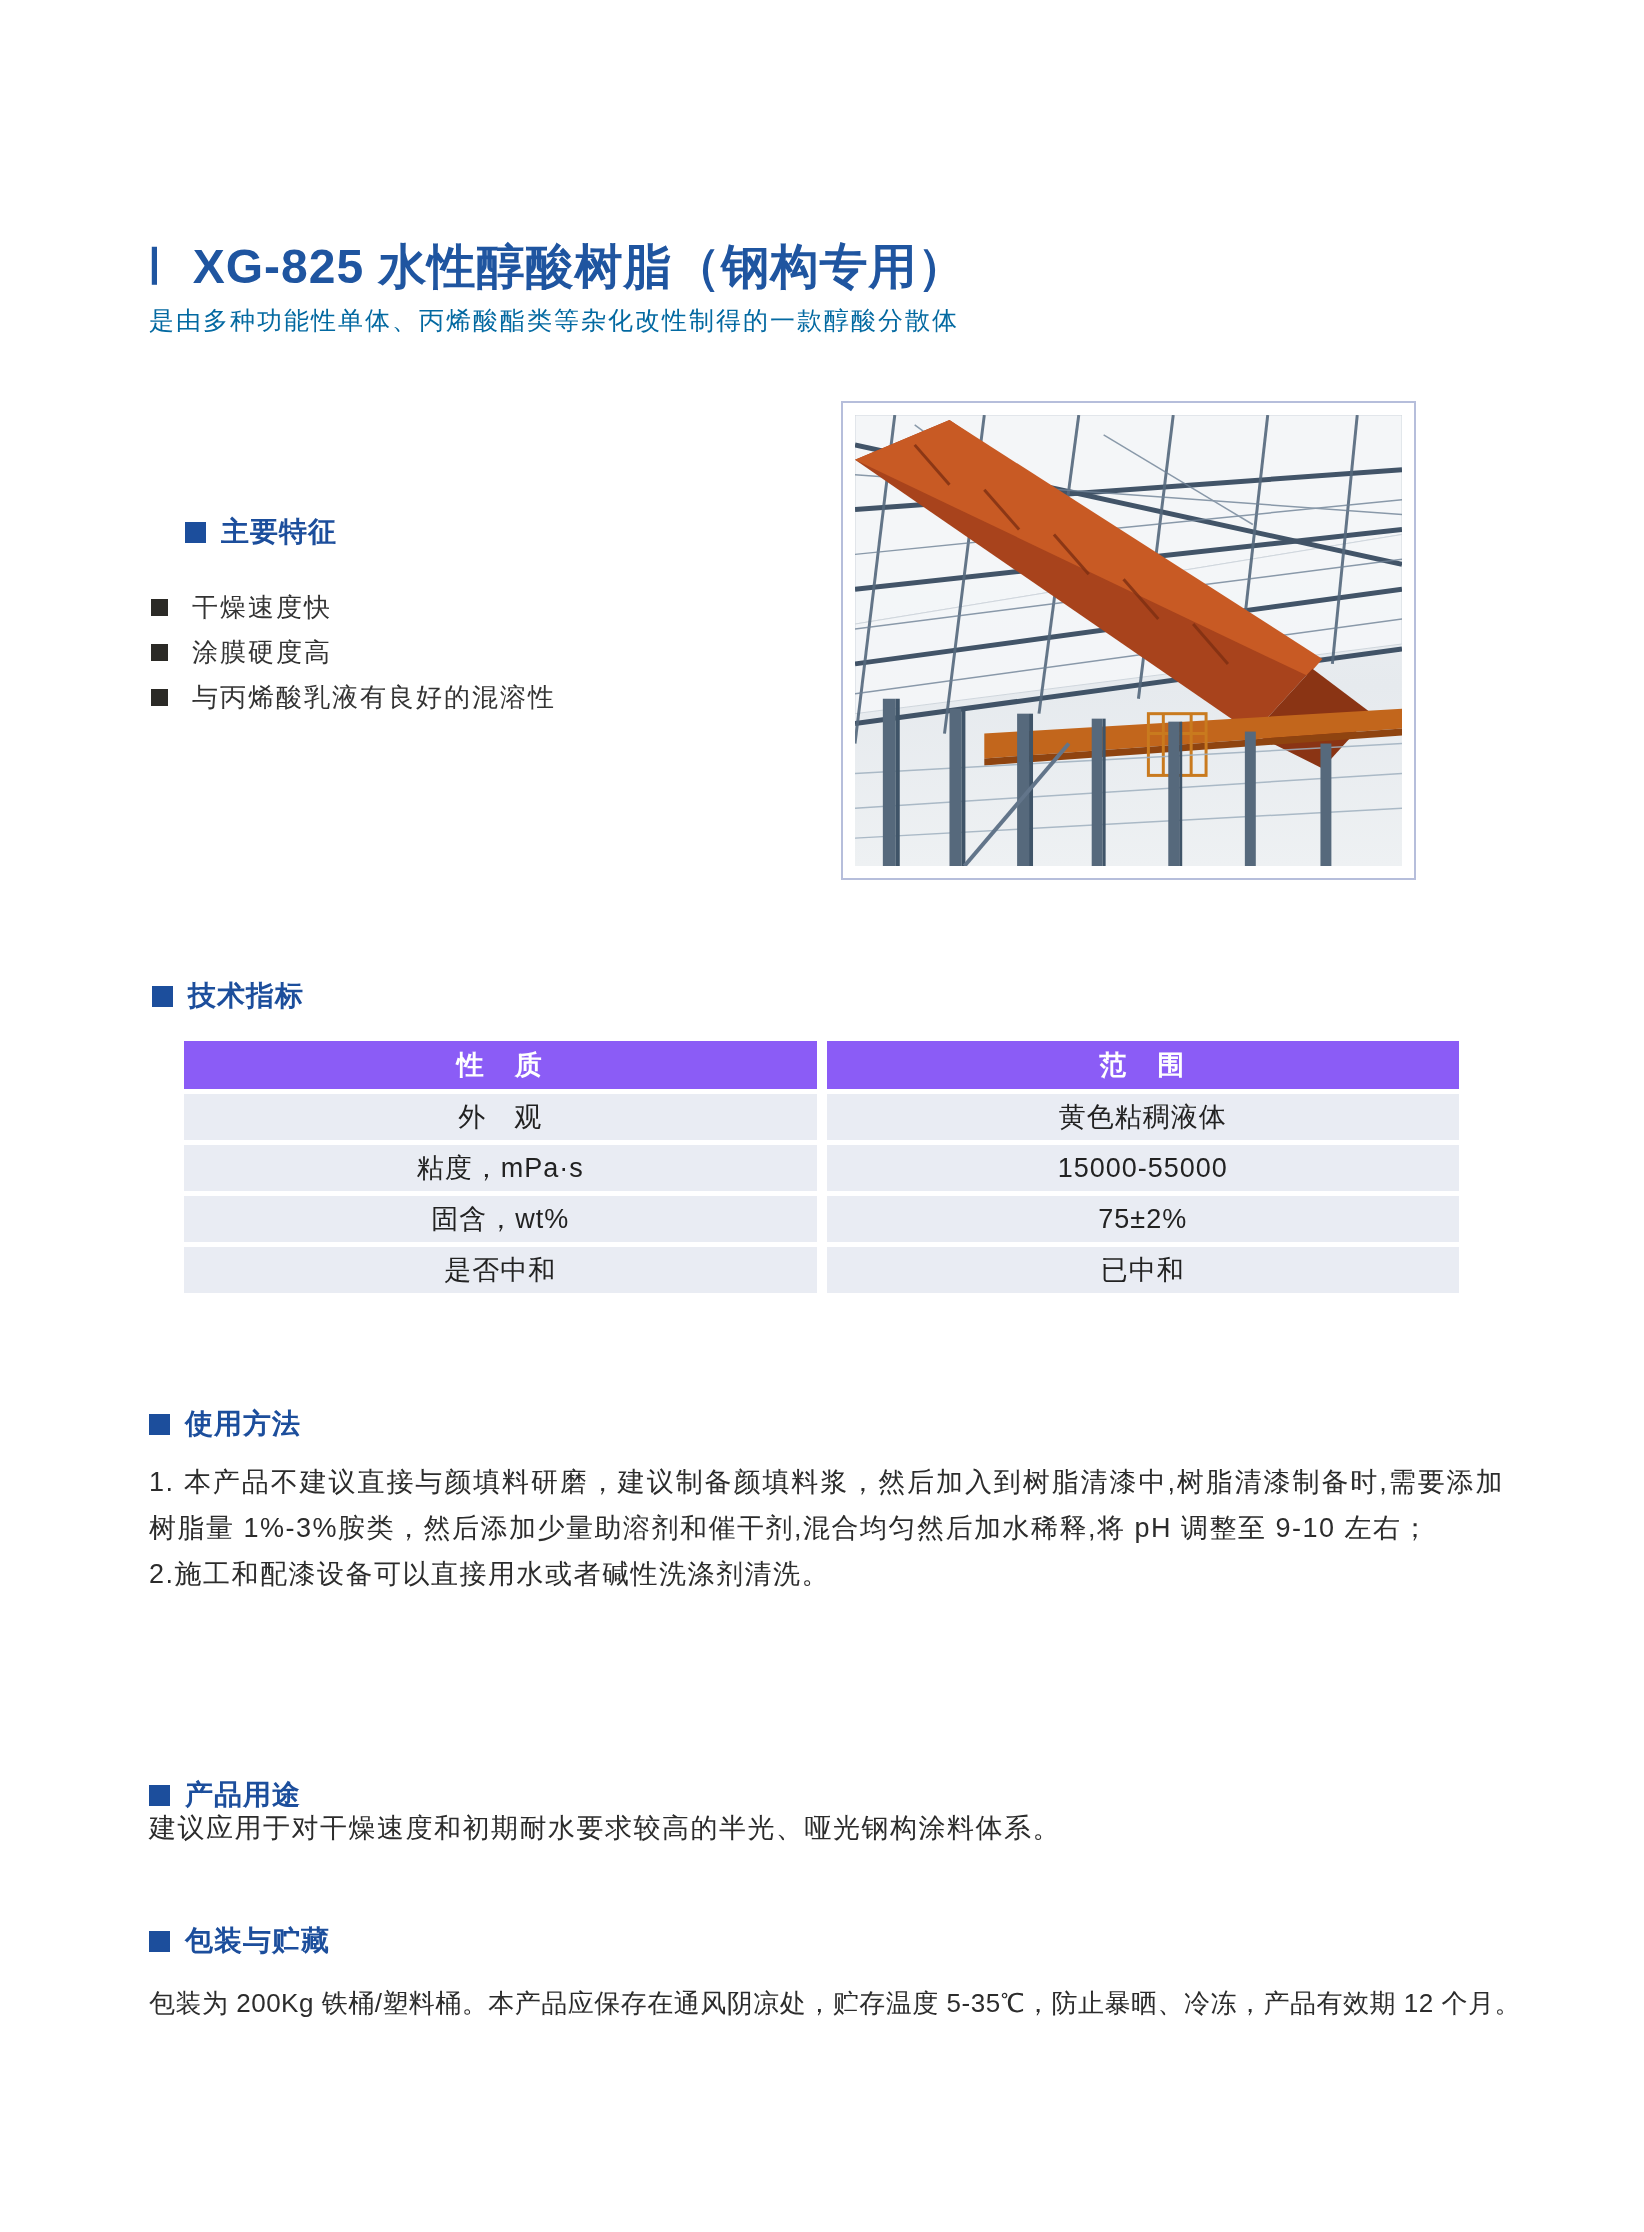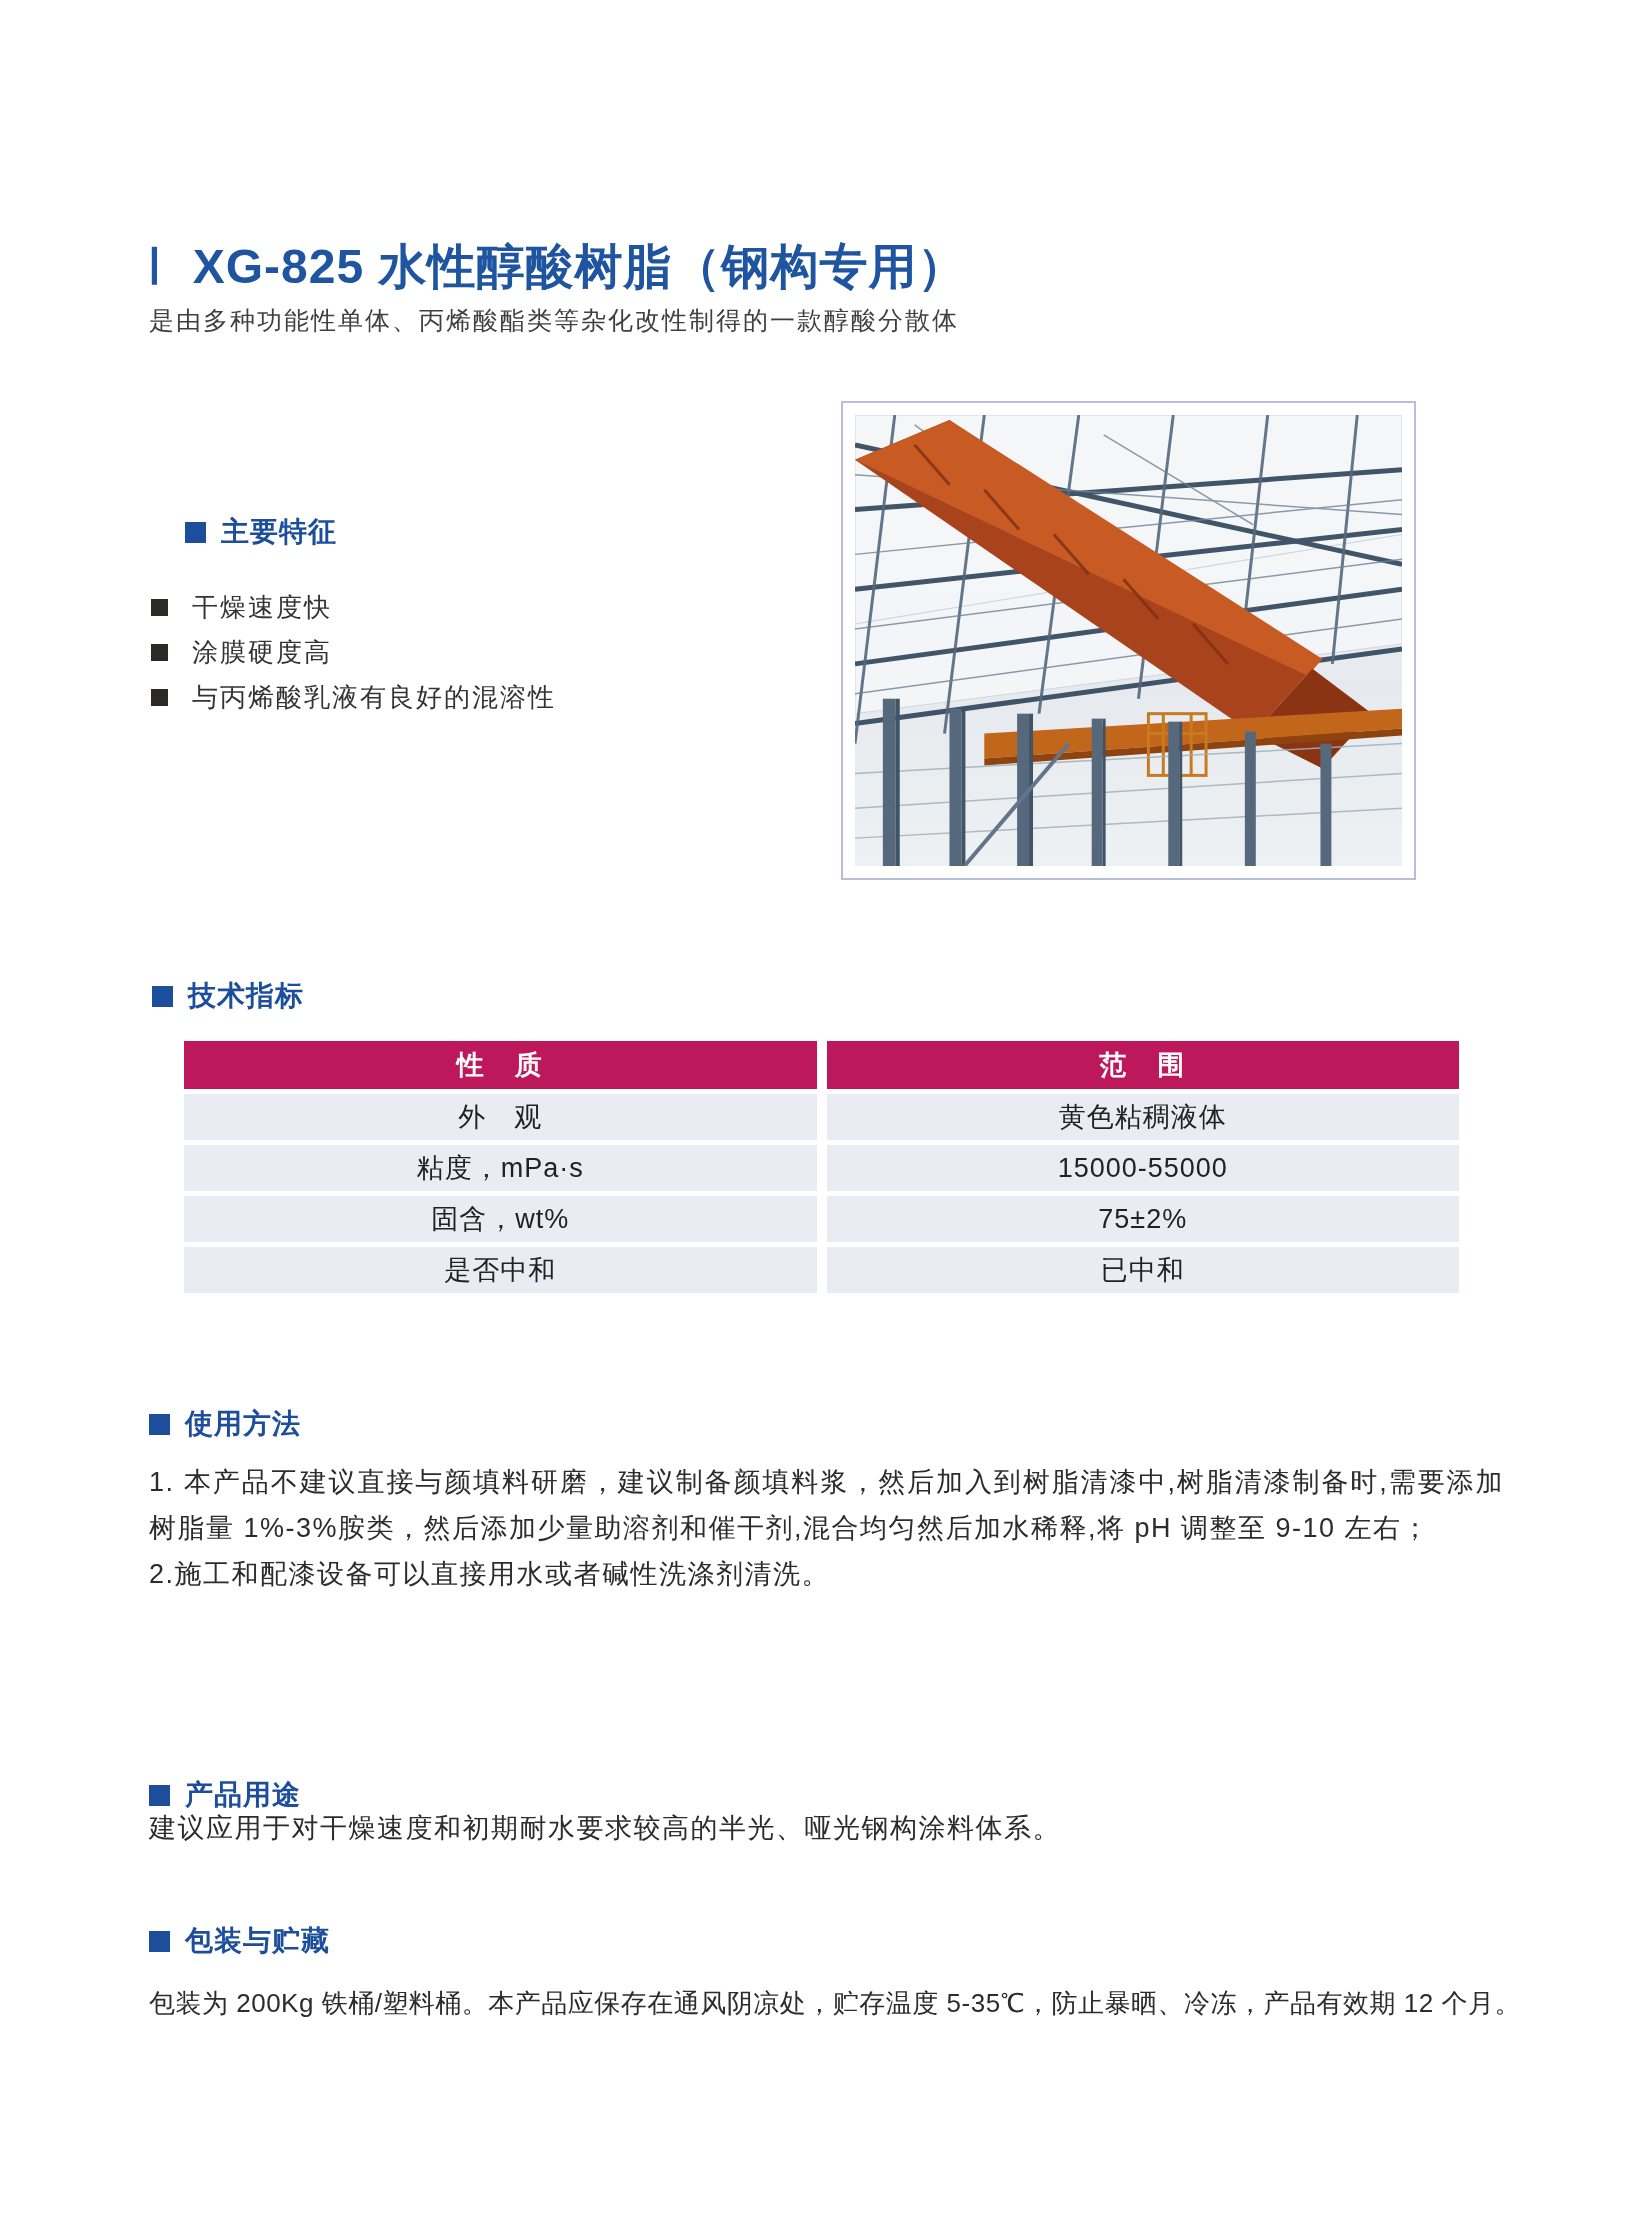--- a/index.html
+++ b/index.html
@@ -13,21 +13,21 @@
   
   .title-row{
     position:absolute; left:147px; top:235px;
     display:flex; align-items:center; gap:30px;
     color:#1f55a0; font-weight:bold; font-size:48px; letter-spacing:1px;
     white-space:nowrap;
   }
   .title-mark{ font-size:50px; transform:scaleX(.8); }
   .subtitle{
     position:absolute; left:149px; top:304px;
-    font-size:25px; color:#404040; letter-spacing:2px; white-space:nowrap;
+    font-size:25px; color:#0369a1; letter-spacing:2px; white-space:nowrap;
   }
 
   
   .section-h{
     position:absolute; display:flex; align-items:center; gap:15px;
     color:#1c4e9c; font-size:28px; font-weight:bold; letter-spacing:1px;
     white-space:nowrap;
   }
   .section-h .sq{ width:21px; height:21px; background:#1c4e9c; flex:none; }
 
@@ -47,21 +47,21 @@
   .photo-frame svg{ width:100%; height:100%; display:block; }
 
   
   .tech-table{
     position:absolute; left:184px; top:1041px; width:1275px;
     display:grid; grid-template-columns:1fr 1fr;
     grid-template-rows:48px 46px 46px 46px 46px;
     column-gap:10px; row-gap:5px;
   }
   .tech-table .th{
-    background:#be185d; color:#ffffff; font-weight:bold;
+    background:#8b5cf6; color:#ffffff; font-weight:bold;
     display:flex; align-items:center; justify-content:center;
     font-size:27px; letter-spacing:2px;
   }
   .tech-table .td{
     background:#e9ecf3; color:#222;
     display:flex; align-items:center; justify-content:center;
     font-size:27px; letter-spacing:1px;
   }
 
   

